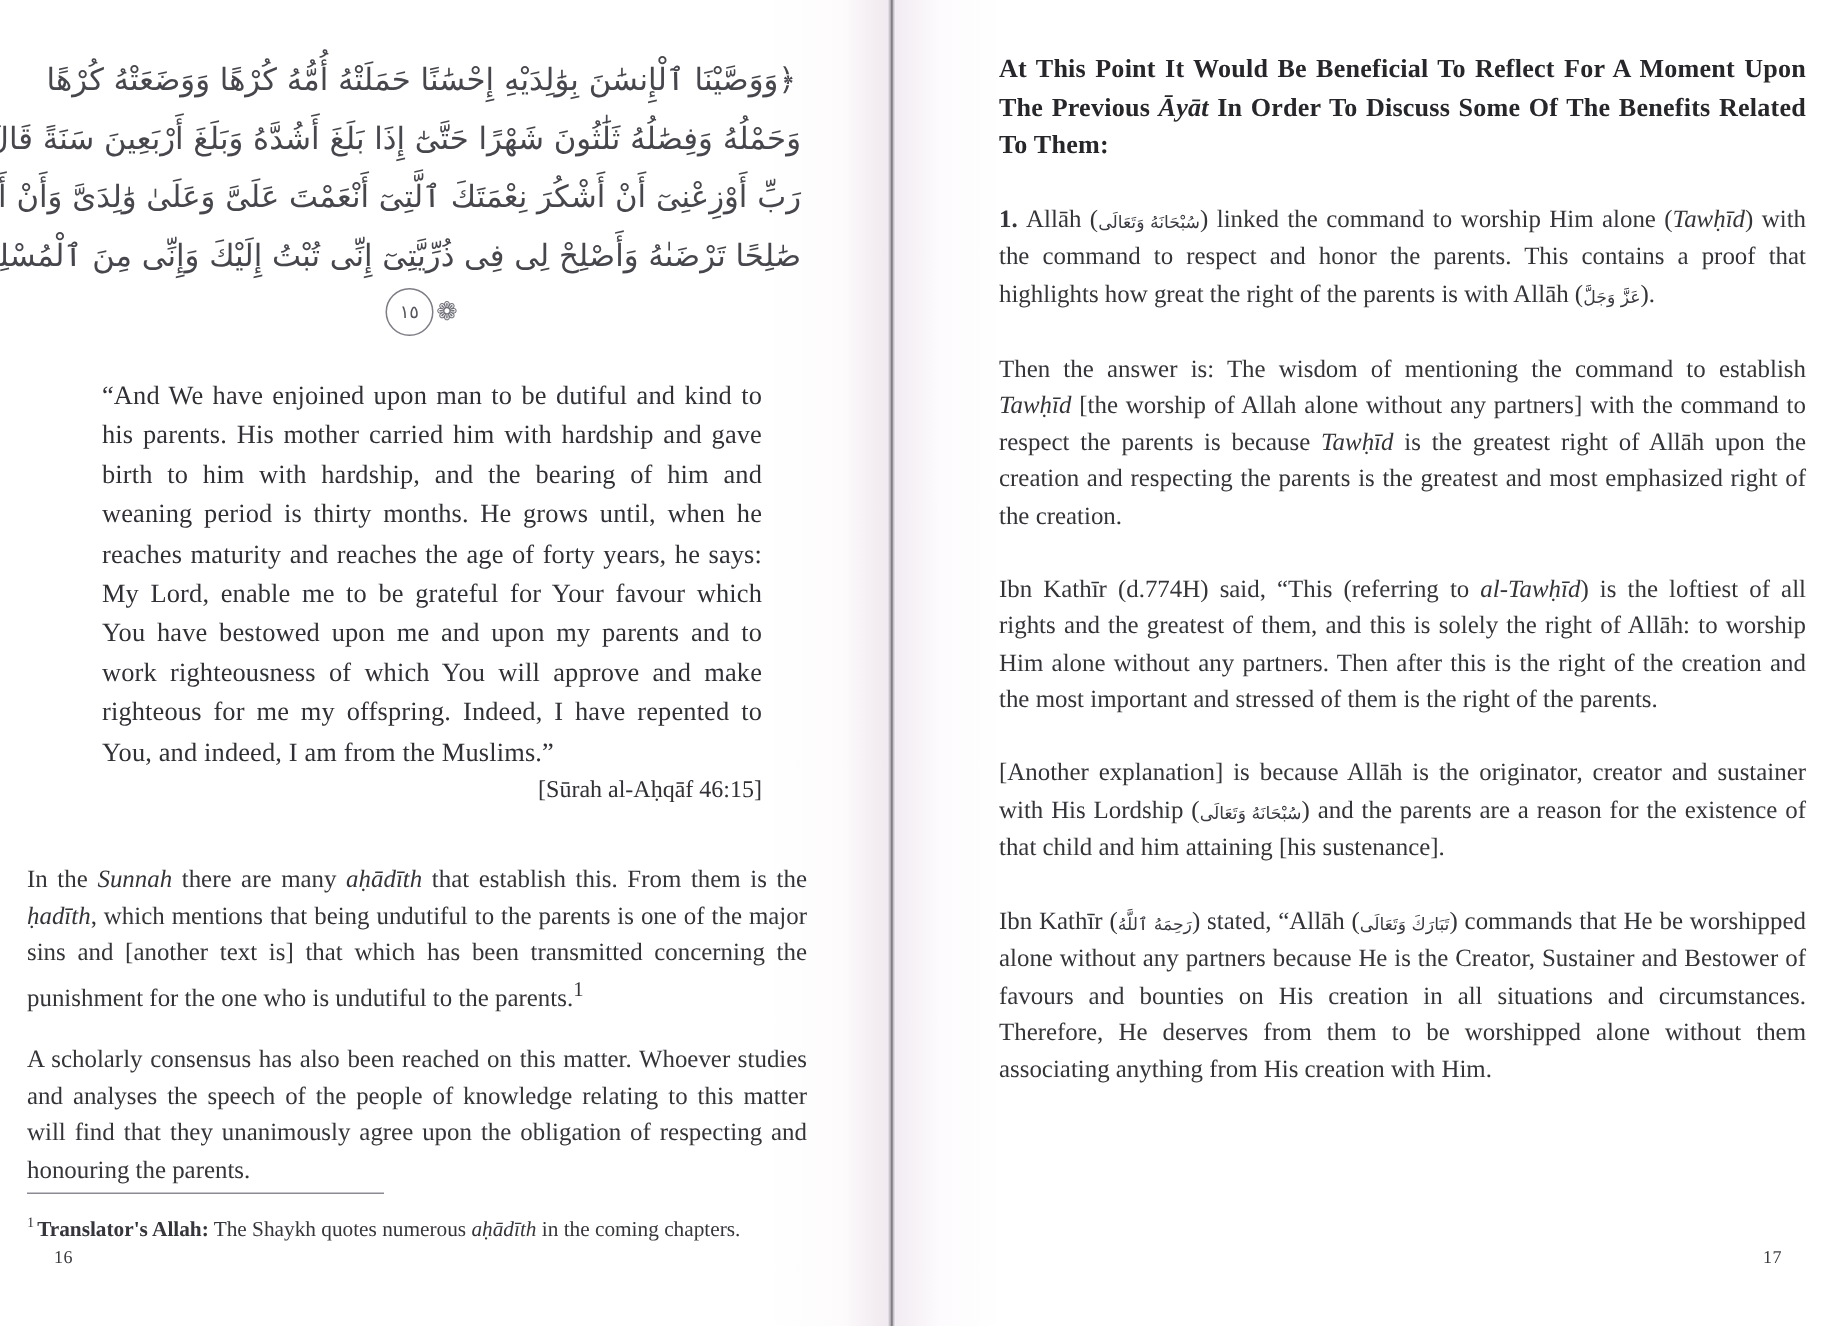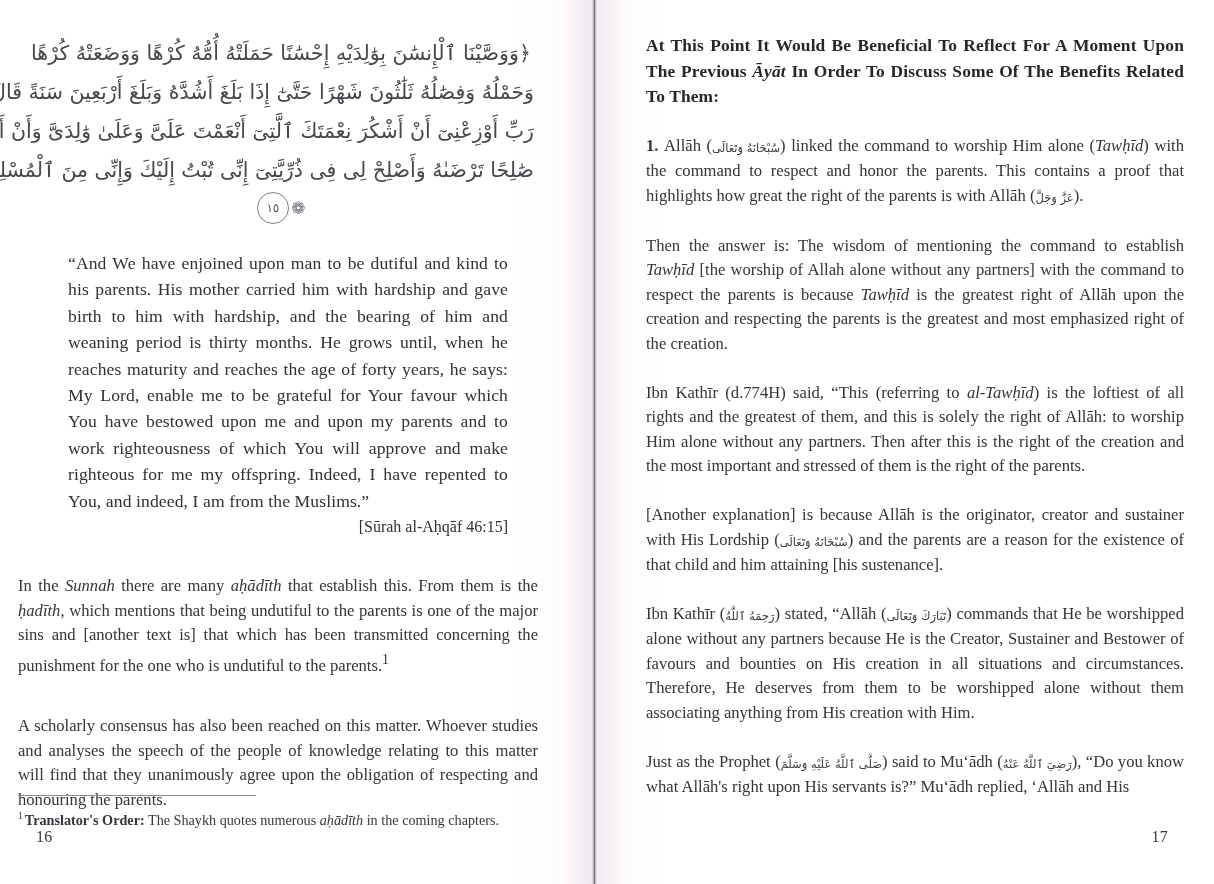--- a/index.html
+++ b/index.html
@@ -141,21 +141,21 @@
   .translation-source {
     margin-top: 4px;
     margin-left: 50px;
     width: 440px;
     text-align: right;
     font-size: 16px;
     color: #303036;
   }
 
   .body-para {
-    margin-top: 36px;
+    margin-top: 16px;
     width: 520px;
     font-size: 16.6px;
     line-height: 24.6px;
     text-align: justify;
     text-align-last: left;
     color: #343439;
   }
   .body-para.first-body { margin-top: 38px; }
 
   .footnote-zone {
@@ -180,31 +180,31 @@
     vertical-align: super;
     margin-right: 2px;
   }
   .footnote-text .fn-label {
     font-weight: bold;
   }
 
   .folio {
     position: absolute;
     bottom: 38px;
-    font-size: 16px;
+    font-size: 12px;
     color: #3a3a40;
     letter-spacing: 0.3px;
   }
   .folio-left { left: 18px; }
   .folio-right { right: 16px; }
 
   
   .right-inner {
     position: absolute;
-    left: 52px;
+    left: 72px;
     top: 0;
     width: 538px;
     height: 884px;
   }
   .heading {
     margin-top: 33px;
     width: 538px;
     font-size: 17.4px;
     line-height: 25.6px;
     font-weight: bold;
@@ -256,39 +256,38 @@
 
       <div class="translation">“And We have enjoined upon man to be dutiful and kind to his parents. His mother carried him with hardship and gave birth to him with hardship, and the bearing of him and weaning period is thirty months. He grows until, when he reaches maturity and reaches the age of forty years, he says: My Lord, enable me to be grateful for Your favour which You have bestowed upon me and upon my parents and to work righteousness of which You will approve and make righteous for me my offspring. Indeed, I have repented to You, and indeed, I am from the Muslims.”</div>
       <div class="translation-source">[Sūrah al-Aḥqāf 46:15]</div>
 
       <div class="body-para first-body"><span>In the </span><i>Sunnah</i><span> there are many </span><i>aḥādīth</i><span> that establish this. From them is the </span><i>ḥadīth</i><span>, which mentions that being undutiful to the parents is one of the major sins and [another text is] that which has been transmitted concerning the punishment for the one who is undutiful to the parents.</span><sup>1</sup></div>
       <div class="body-para"><span>A scholarly consensus has also been reached on this matter. Whoever studies and analyses the speech of the people of knowledge relating to this matter will find that they unanimously agree upon the obligation of respecting and honouring the parents.</span></div>
 
       <div class="footnote-zone">
         <div class="footnote-rule"></div>
         <div class="footnote-text">
-          <span class="fn-mark">1</span><span class="fn-label">Translator's Order:</span><span><span> The Shaykh quotes numerous </span><i>aḥādīth</i><span> in the coming chapters.</span></span>
+          <span class="fn-mark">1</span><span class="fn-label">Translator's Allah:</span><span><span> The Shaykh quotes numerous </span><i>aḥādīth</i><span> in the coming chapters.</span></span>
         </div>
       </div>
 
       <div class="folio folio-left">16</div>
     </div>
   </div>
 
   <div class="page page-right">
     <div class="right-inner">
 
       <div class="heading">At This Point It Would Be Beneficial To Reflect For A Moment Upon The Previous <i>Āyāt</i> In Order To Discuss Some Of The Benefits Related To Them:</div>
 
       <div class="r-para"><b>1. </b><span>Allāh (</span><span class="honorific">سُبْحَانَهُ وَتَعَالَى</span><span>) linked the command to worship Him alone (</span><i>Tawḥīd</i><span>) with the command to respect and honor the parents. This contains a proof that highlights how great the right of the parents is with Allāh (</span><span class="honorific">عَزَّ وَجَلَّ</span><span>).</span></div>
       <div class="r-para"><span>Then the answer is: The wisdom of mentioning the command to establish </span><i>Tawḥīd</i><span> [the worship of Allah alone without any partners] with the command to respect the parents is because </span><i>Tawḥīd</i><span> is the greatest right of Allāh upon the creation and respecting the parents is the greatest and most emphasized right of the creation.</span></div>
       <div class="r-para"><span>Ibn Kathīr (d.774H) said, “This (referring to </span><i>al-Tawḥīd</i><span>) is the loftiest of all rights and the greatest of them, and this is solely the right of Allāh: to worship Him alone without any partners. Then after this is the right of the creation and the most important and stressed of them is the right of the parents.</span></div>
       <div class="r-para"><span>[Another explanation] is because Allāh is the originator, creator and sustainer with His Lordship (</span><span class="honorific">سُبْحَانَهُ وَتَعَالَى</span><span>) and the parents are a reason for the existence of that child and him attaining [his sustenance].</span></div>
       <div class="r-para"><span>Ibn Kathīr (</span><span class="honorific">رَحِمَهُ ٱللَّهُ</span><span>) stated, “Allāh (</span><span class="honorific">تَبَارَكَ وَتَعَالَى</span><span>) commands that He be worshipped alone without any partners because He is the Creator, Sustainer and Bestower of favours and bounties on His creation in all situations and circumstances. Therefore, He deserves from them to be worshipped alone without them associating anything from His creation with Him.</span></div>
-      <div class="r-para"><span>Just as the Prophet (</span><span class="honorific">صَلَّى ٱللَّهُ عَلَيْهِ وَسَلَّمَ</span><span>) said to Muʻādh (</span><span class="honorific">رَضِيَ ٱللَّهُ عَنْهُ</span><span>), “Do you know what Allāh's right upon His servants is?” Muʻādh replied, ‘Allāh and His</span></div>
 
       <div class="folio folio-right">17</div>
     </div>
   </div>
 
   <div id="gutter-soft-left"></div>
   <div id="gutter-soft-right"></div>
   <div id="gutter"></div>
 </div>
 

